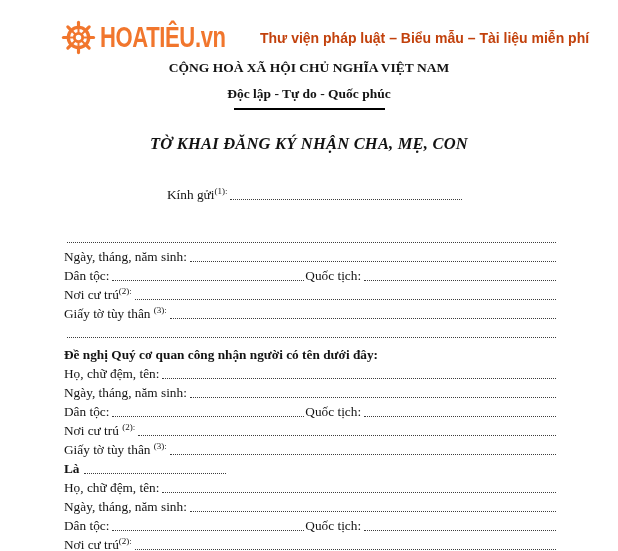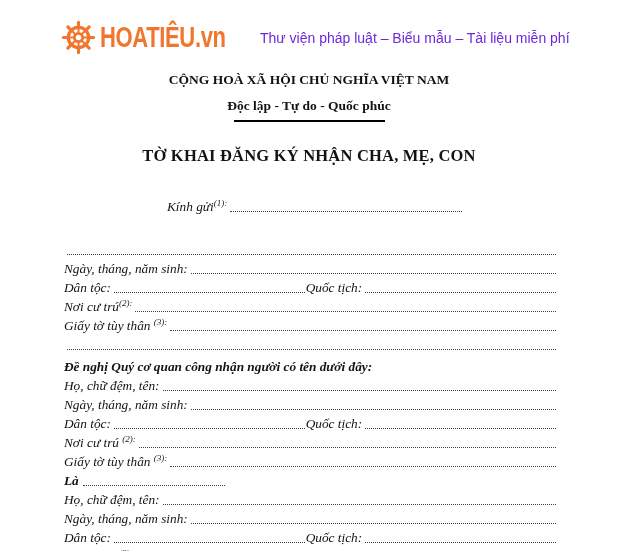--- a/index.html
+++ b/index.html
@@ -10,38 +10,38 @@
   
   .brand-row{display:flex;align-items:center;margin:18px 0 0 60px;height:38px;}
   .logo{display:flex;align-items:center;gap:3px;cursor:pointer;}
   .logo-text-wrap{width:138px;overflow:visible;white-space:nowrap;}
   .logo-text{
     display:inline-block;font-family:"Liberation Sans",sans-serif;font-weight:bold;
     font-size:29px;color:#f1762d;transform:scaleX(.76);transform-origin:left center;
     letter-spacing:-.5px;white-space:nowrap;
   }
   .tagline{
-    font-family:"Liberation Sans",sans-serif;font-weight:400;font-size:14px;
-    color:#6d28d9;margin-left:22px;white-space:nowrap;margin-top:2px;
+    font-family:"Liberation Sans",sans-serif;font-weight:700;font-size:14px;
+    color:#c2410c;margin-left:22px;white-space:nowrap;margin-top:2px;
   }
   
   .nat{text-align:center;font-weight:bold;font-size:13.5px;line-height:15px;}
-  .nat1{margin-top:16px;}
+  .nat1{margin-top:4px;}
   .nat2{margin-top:11px;}
   .motto-underline{width:151px;height:2px;background:#000;margin:7px auto 0;}
   
-  .doc-title{text-align:center;font-weight:bold;font-size:16.5px;line-height:19px;margin-top:24px;letter-spacing:.2px;}
+  .doc-title{text-align:center;font-weight:bold;font-size:16.5px;line-height:19px;margin-top:24px;letter-spacing:.2px;font-style:italic;}
   
   .salute{display:flex;margin:32px 155px 0 167px;font-size:13.3px;height:19px;line-height:19px;}
   
   .form{margin:24px 61px 0 64px;font-size:13.3px;}
   .row{display:flex;height:19px;line-height:19px;}
   .row.heading{margin-top:3px;}
   .bold{font-weight:bold;}
-  .lbl{white-space:nowrap;font-style:italic;}
+  .lbl{white-space:nowrap;}
   .dots{flex:1;position:relative;margin:0 1px;}
   .dots::after{
     content:"";position:absolute;left:2px;right:0;bottom:4px;
     border-bottom:1.6px dotted #3d3d3d;
   }
   .dots-fixed{flex:none;width:150px;position:relative;}
   .dots-fixed::after{
     content:"";position:absolute;left:4px;right:4px;bottom:4px;
     border-bottom:1.6px dotted #3d3d3d;
   }

